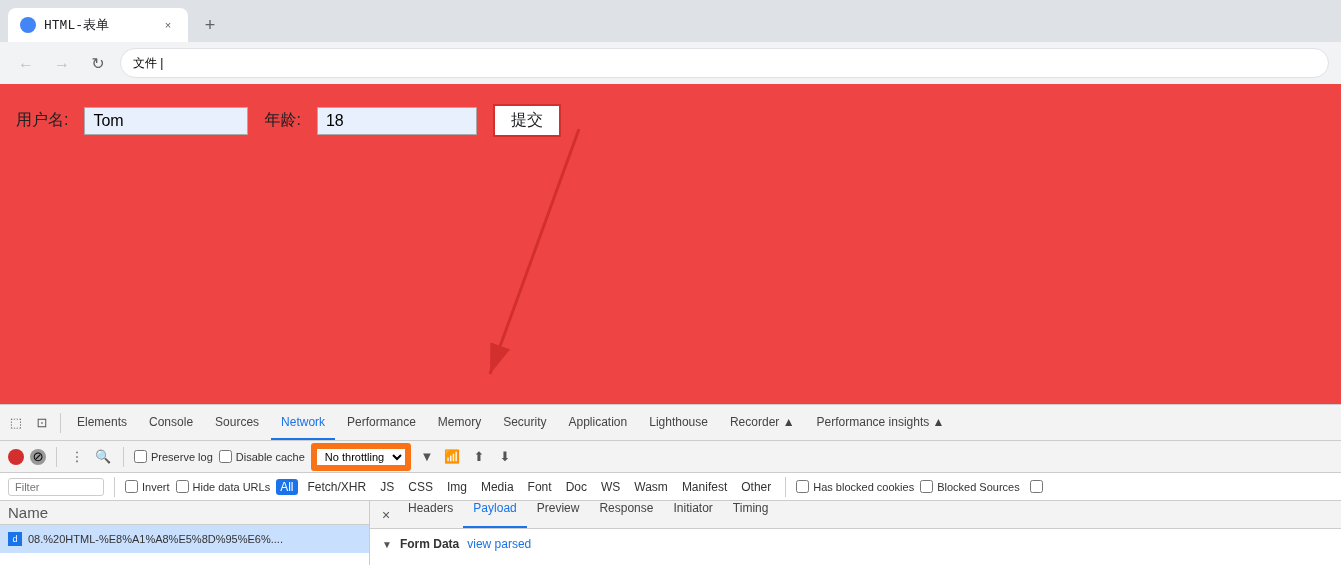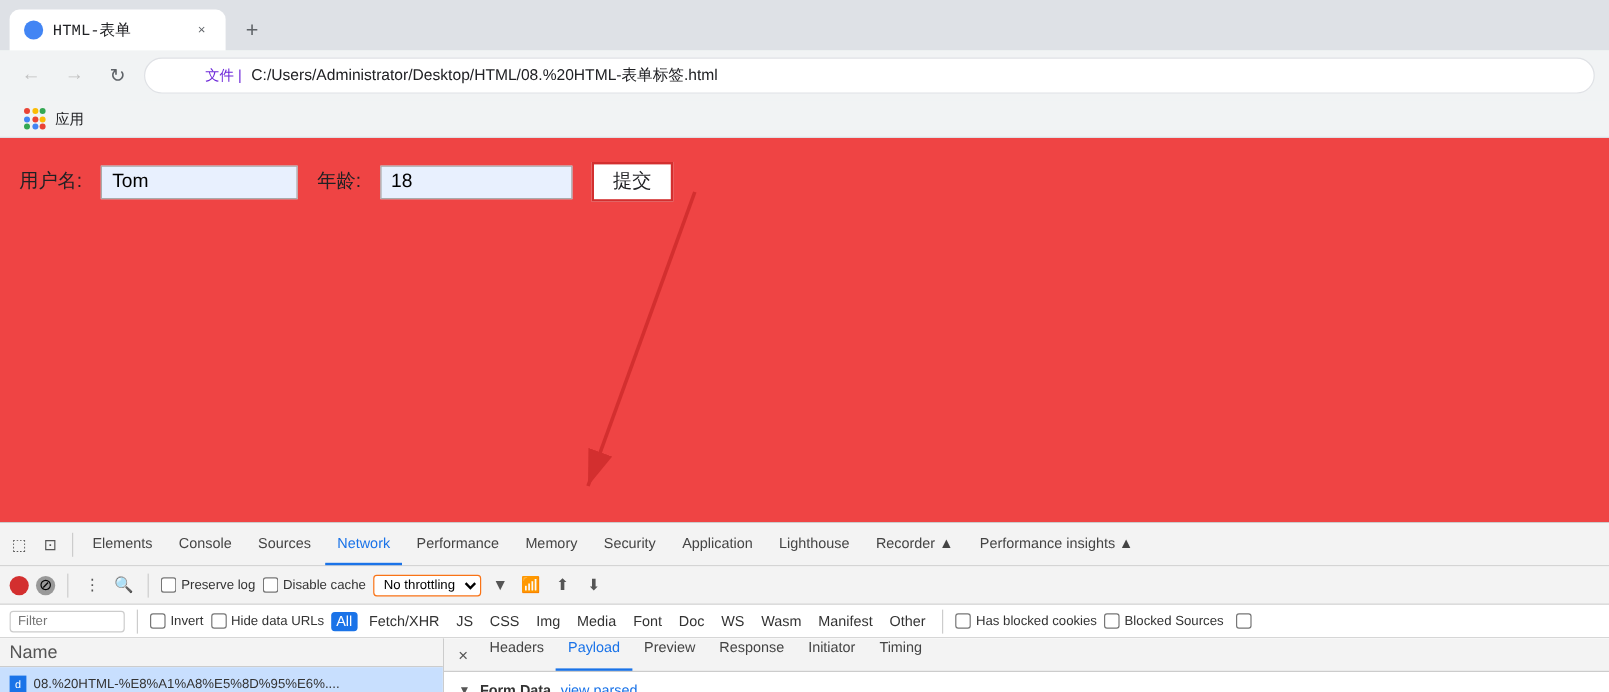--- a/index.html
+++ b/index.html
@@ -14,21 +14,21 @@
     .tab-favicon { width: 16px; height: 16px; background: #4285f4; border-radius: 50%; flex-shrink: 0; }
     .tab-title { flex: 1; font-size: 13px; white-space: nowrap; overflow: hidden; text-overflow: ellipsis; font-family: Liberation Mono, monospace; }
     .tab-close { width: 16px; height: 16px; border-radius: 50%; display: flex; align-items: center; justify-content: center; font-size: 11px; color: #5f6368; cursor: pointer; flex-shrink: 0; }
     .tab-new { width: 28px; height: 28px; border-radius: 50%; display: flex; align-items: center; justify-content: center; font-size: 18px; color: #5f6368; cursor: pointer; margin-left: 4px; }
 
     
     .address-bar { display: flex; align-items: center; padding: 6px 12px; gap: 8px; background: #f1f3f4; }
     .nav-btn { width: 28px; height: 28px; border-radius: 50%; display: flex; align-items: center; justify-content: center; color: #5f6368; cursor: pointer; font-size: 16px; }
     .nav-btn.disabled { color: #c0c0c0; cursor: default; }
     .url-bar { flex: 1; height: 30px; background: #fff; border: 1px solid #dfe1e5; border-radius: 15px; display: flex; align-items: center; padding: 0 12px; gap: 8px; font-size: 13px; color: #202124; }
-    .url-lock { color: #6d28d9; font-size: 12px; margin-left: 38px; }
+    .url-lock { color: #000000; font-size: 12px; }
     .url-text { flex: 1; font-size: 13px; color: #202124; }
 
     
     .bookmarks-bar { display: flex; align-items: center; padding: 4px 12px; background: #f1f3f4; border-bottom: 1px solid #dde0e5; font-size: 12px; }
     .bookmark-item { display: flex; align-items: center; gap: 4px; padding: 2px 8px; border-radius: 4px; cursor: pointer; color: #202124; }
     .apps-icon { display: grid; grid-template-columns: repeat(3, 5px); grid-template-rows: repeat(3, 5px); gap: 1.5px; margin-right: 4px; }
     .apps-dot { width: 5px; height: 5px; border-radius: 50%; }
     .apps-dot:nth-child(1) { background: #ea4335; }
     .apps-dot:nth-child(2) { background: #fbbc05; }
     .apps-dot:nth-child(3) { background: #34a853; }
@@ -55,21 +55,21 @@
     .devtools-tab-btn.active { color: #1a73e8; border-bottom-color: #1a73e8; }
     .devtools-tool-icon { display: flex; align-items: center; justify-content: center; width: 24px; height: 24px; border-radius: 3px; cursor: pointer; color: #555; font-size: 13px; }
     .devtools-separator { width: 1px; height: 20px; background: #ccc; margin: 0 4px; }
 
     
     .network-toolbar { display: flex; align-items: center; background: #f3f3f3; border-bottom: 1px solid #ccc; padding: 4px 8px; height: 32px; gap: 6px; font-size: 11px; }
     .record-btn { width: 16px; height: 16px; border-radius: 50%; background: #d32f2f; border: none; cursor: pointer; }
     .stop-btn { width: 16px; height: 16px; border-radius: 50%; background: #999; border: none; cursor: pointer; display: flex; align-items: center; justify-content: center; }
     .icon-btn { display: flex; align-items: center; justify-content: center; width: 20px; height: 20px; cursor: pointer; color: #555; font-size: 13px; border-radius: 3px; }
     .checkbox-label { display: flex; align-items: center; gap: 4px; font-size: 11px; color: #333; cursor: pointer; }
-    .throttle-select { border: 1px solid #f97316; background: #fff; font-size: 11px; padding: 1px 4px; border-radius: 3px; cursor: pointer; }
+    .throttle-select { border: 6px solid #f97316; background: #fff; font-size: 11px; padding: 1px 4px; border-radius: 3px; cursor: pointer; }
 
     
     .filter-bar { display: flex; align-items: center; background: #fff; border-bottom: 1px solid #ccc; padding: 3px 8px; height: 28px; gap: 6px; font-size: 11px; }
     .filter-input { border: 1px solid #ccc; padding: 2px 6px; font-size: 11px; width: 96px; border-radius: 3px; }
     .filter-tag { font-size: 12px; color: #333; padding: 1px 4px; cursor: pointer; }
     .filter-tag.active { background: #1a73e8; color: #fff; border-radius: 3px; }
 
     
     .request-list { display: flex; background: #fff; }
     .request-list-left { width: 370px; border-right: 1px solid #ccc; }
@@ -114,40 +114,23 @@
       <span>←</span>
     </div>
     <div class="nav-btn disabled">
       <span>→</span>
     </div>
     <div class="nav-btn">
       <span>↻</span>
     </div>
     <div class="url-bar">
       <span class="url-lock">文件 |</span>
-      <span class="url-text">C:/Users/Administrator/Desktop/HTML/08.%20HTML-表单标签.html</span>
-    </div>
-  </div>
-
-  <div class="bookmarks-bar">
-    <div class="bookmark-item">
-      <div class="apps-icon">
-        <div class="apps-dot"></div>
-          <div class="apps-dot"></div>
-          <div class="apps-dot"></div>
-        <div class="apps-dot"></div>
-          <div class="apps-dot"></div>
-          <div class="apps-dot"></div>
-        <div class="apps-dot"></div>
-          <div class="apps-dot"></div>
-          <div class="apps-dot"></div>
-      </div>
-      <span>应用</span>
-    </div>
-  </div>
+    </div>
+  </div>
+
 </div>
 
 <div class="page-content">
   <div class="form-row">
     <span class="form-label">用户名:</span>
     <input class="form-input" type="text" value="Tom" style="">
     <span class="form-label">年龄:</span>
     <input class="form-input" type="text" value="18" style="width: 160px;">
     <button class="submit-btn">提交</button>
   </div>

